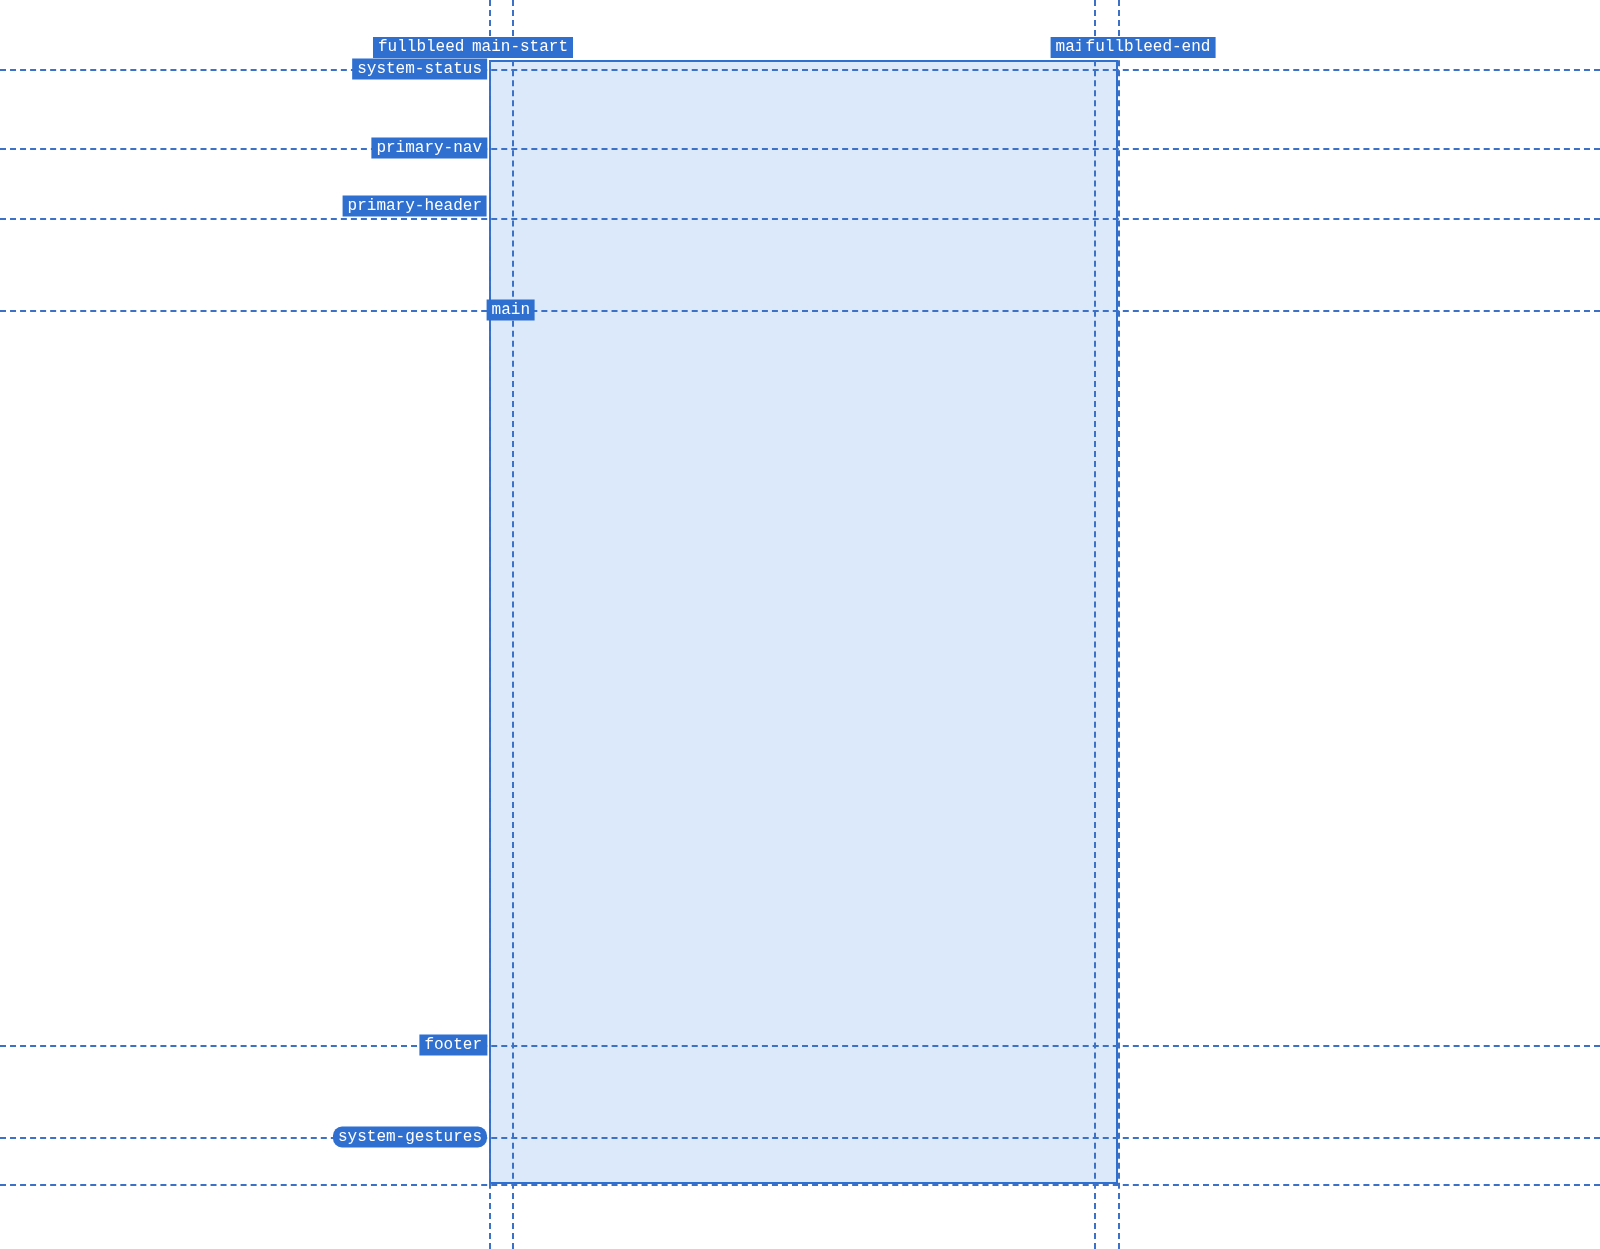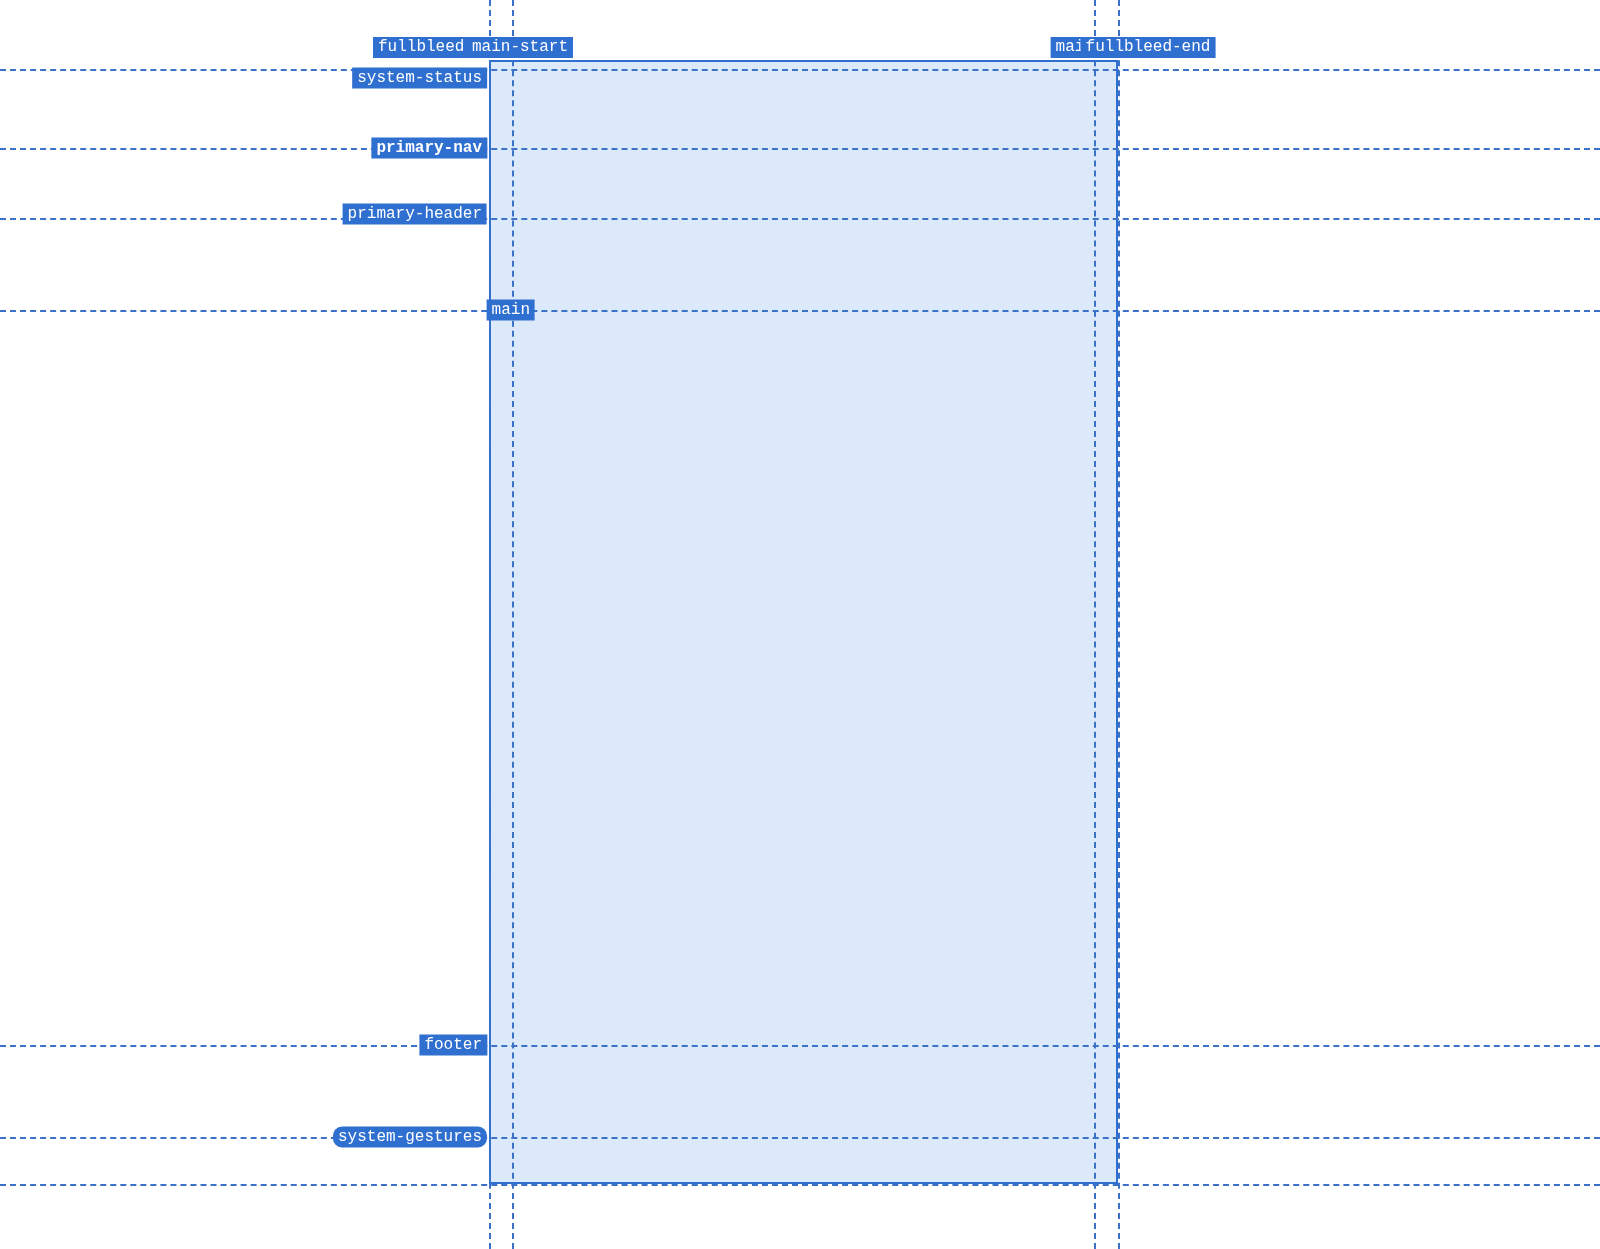--- a/index.html
+++ b/index.html
@@ -72,20 +72,20 @@
   <div class="line hline" style="top:310px;"></div>
   <div class="line hline" style="top:1045px;"></div>
   <div class="line hline" style="top:1137px;"></div>
   <div class="line hline" style="top:1184px;"></div>
 
   <span class="label col-top" style="left:450px; top:58px;">fullbleed-start</span>
   <span class="label col-top" style="left:512px; top:58px;margin-left:8px;">main-start</span>
   <span class="label col-top" style="left:1094px; top:58px;">main-end</span>
   <span class="label col-top" style="left:1148px; top:58px;font-family:Liberation Mono, monospace;">fullbleed-end</span>
 
-  <span class="label row-left" style="left:487px; top:78px;">system-status</span>
-  <span class="label row-left" style="left:487px; top:148px;font-weight:bold;">primary-nav</span>
-  <span class="label row-left" style="left:487px; top:214px;">primary-header</span>
+  <span class="label row-left" style="left:487px; top:69px;">system-status</span>
+  <span class="label row-left" style="left:487px; top:148px;">primary-nav</span>
+  <span class="label row-left" style="left:487px; top:206px;">primary-header</span>
   <span class="label row-left" style="left:487px; top:310px;margin-left:48px;">main</span>
   <span class="label row-left" style="left:487px; top:1045px;">footer</span>
   <span class="label row-left" style="left:487px; top:1137px;border-radius:9px;">system-gestures</span>
 
 </div>
 
 </body></html>

